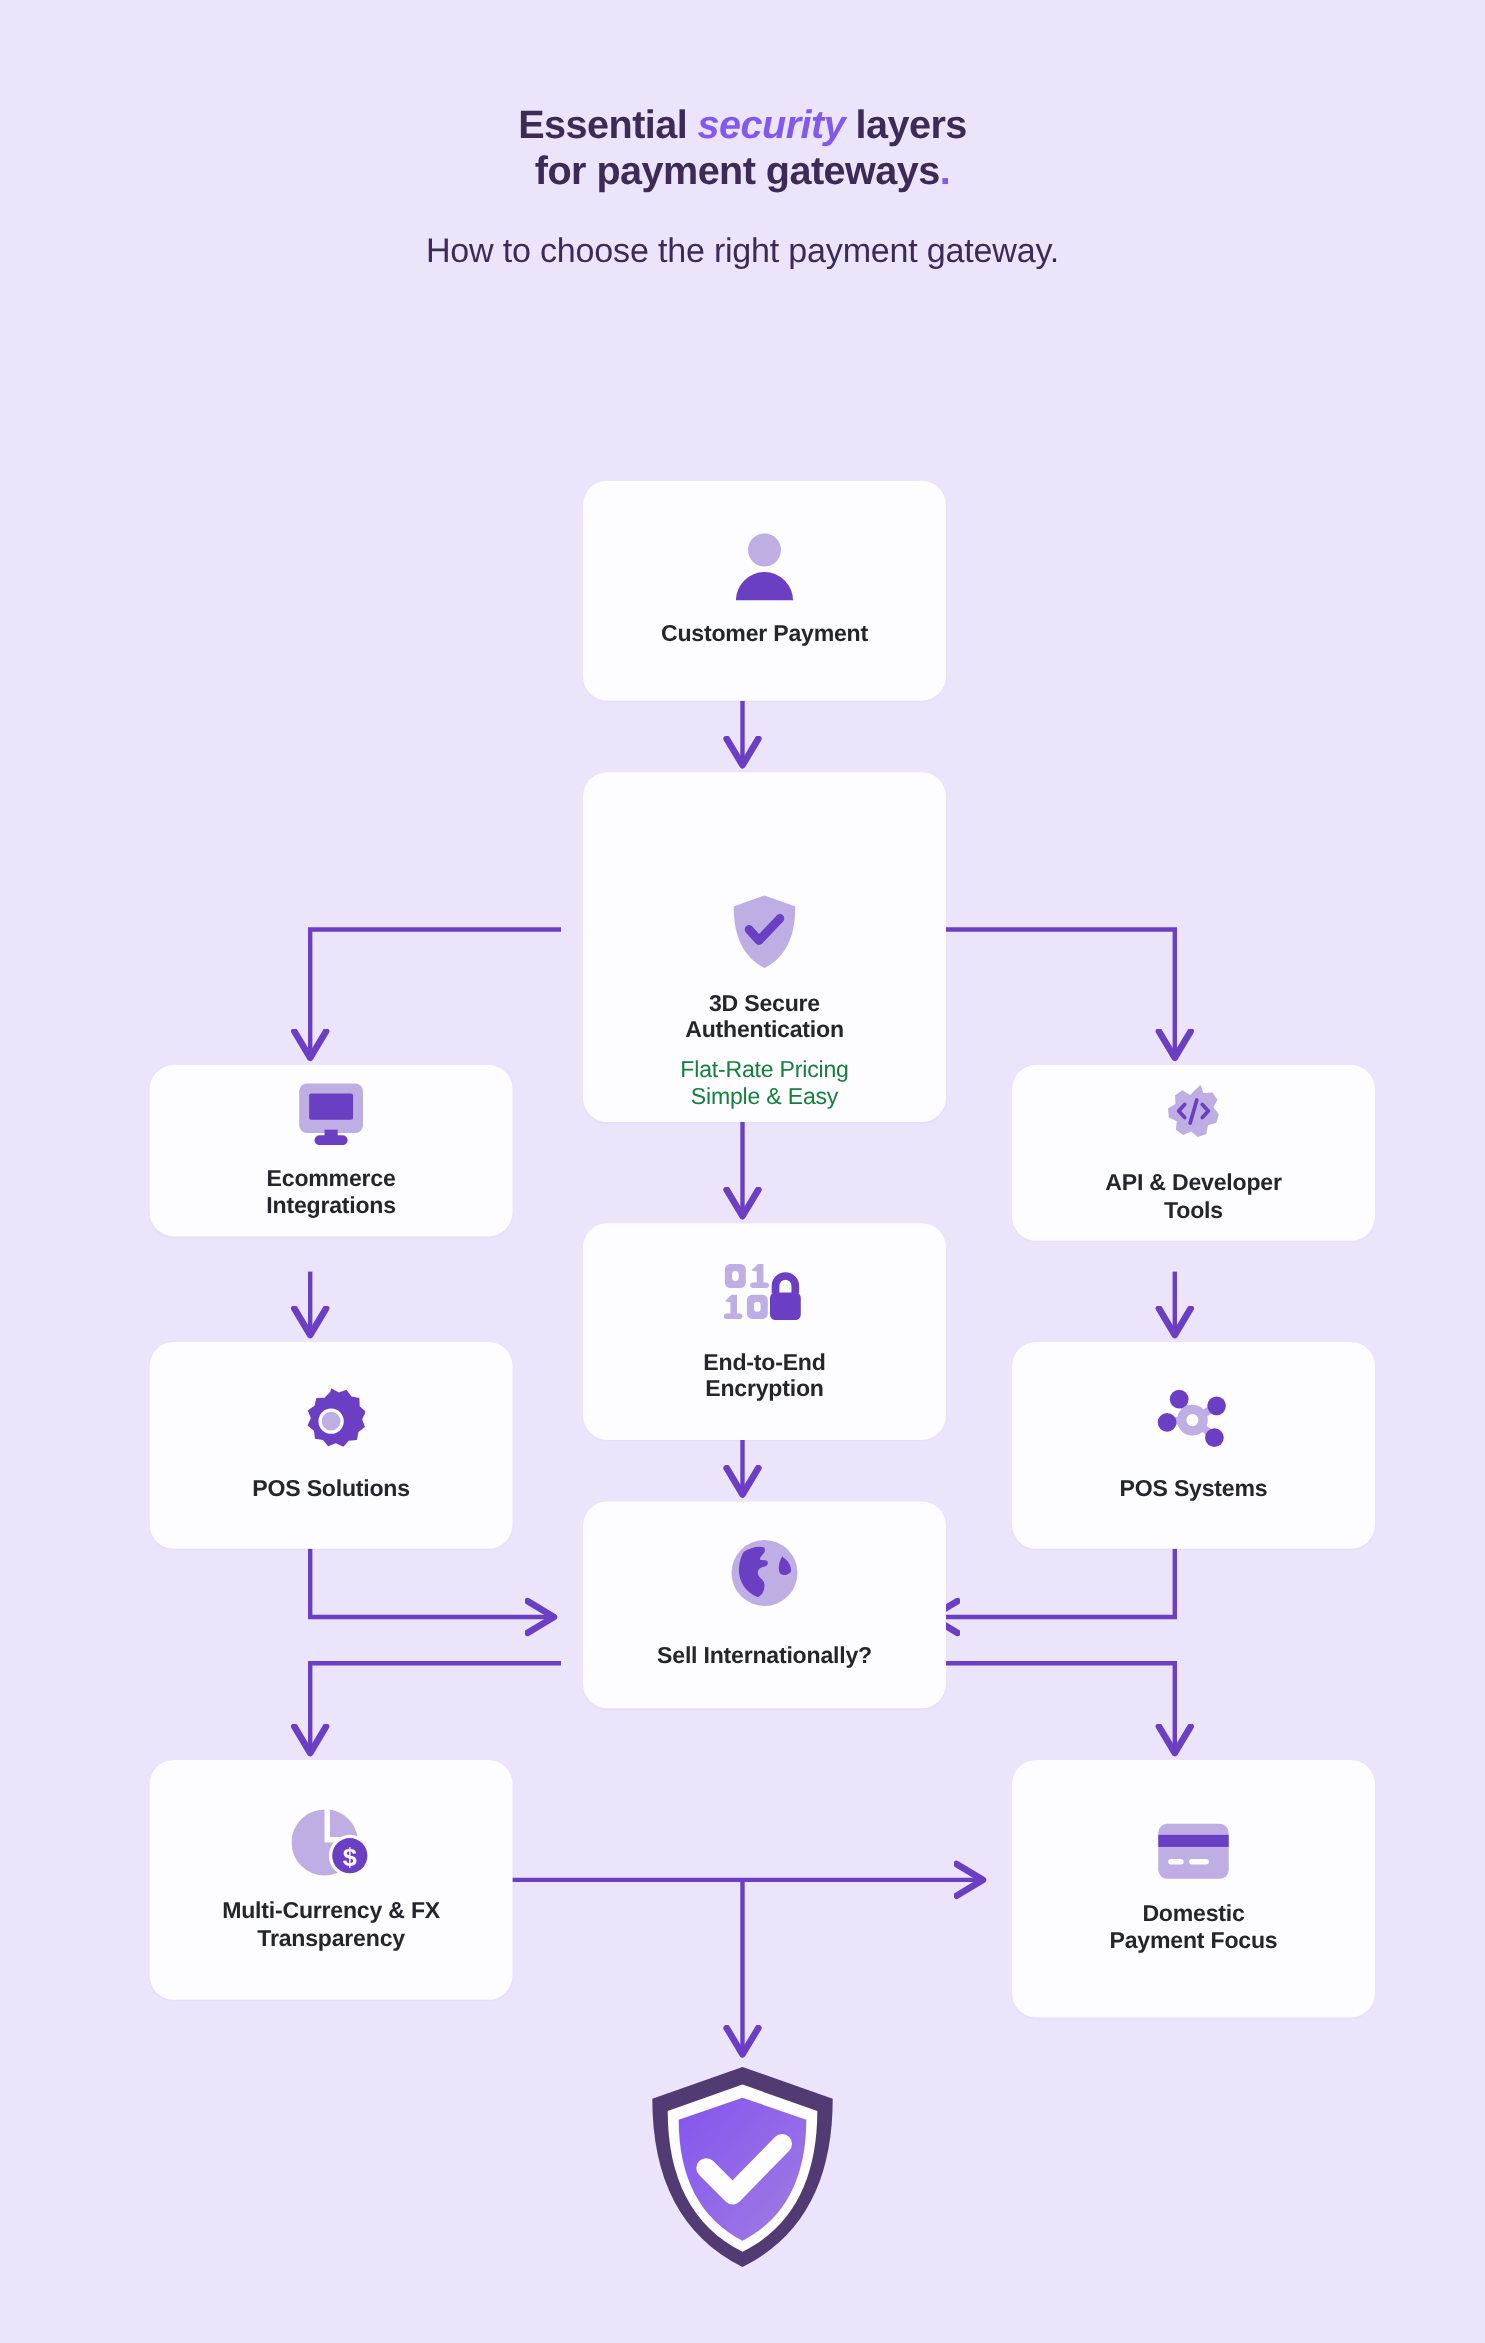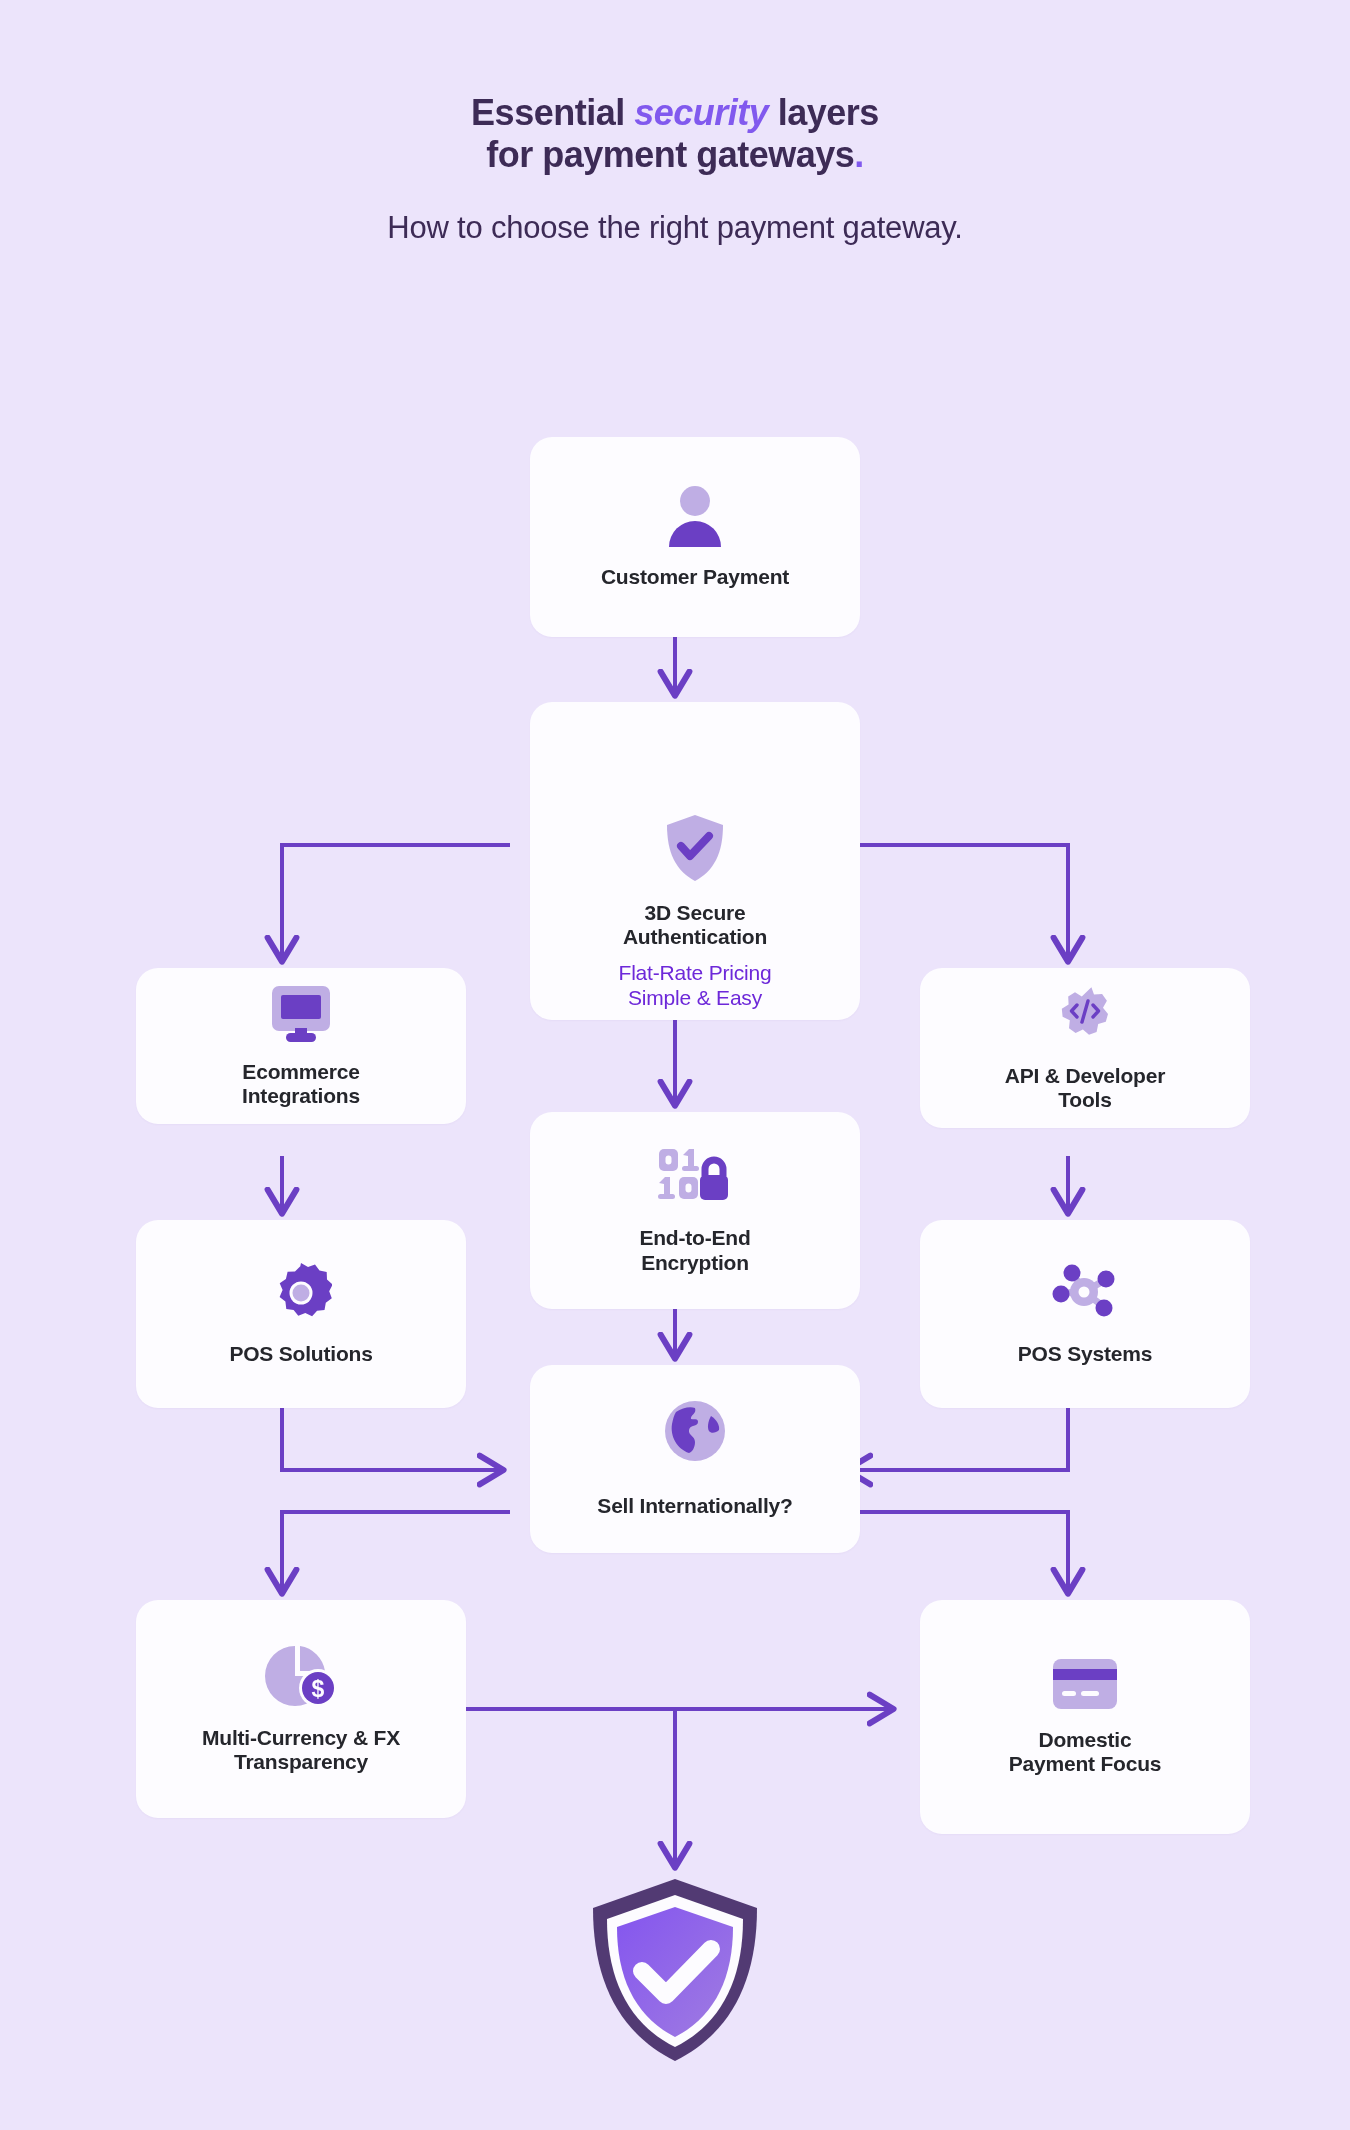--- a/index.html
+++ b/index.html
@@ -77,21 +77,21 @@
     font-weight: 700;
     color: #25262c;
     text-align: center;
     line-height: 1.16;
     letter-spacing: -0.2px;
   }
   .card .sub {
     margin-top: 10px;
     font-size: 21px;
     font-weight: 400;
-    color: #6d28d9;
+    color: #15803d;
     text-align: center;
     line-height: 1.2;
     letter-spacing: -0.2px;
   }
 
   
   #n-customer   { left: 510px;  top: 437px;  width: 330px; height: 200px; }
   #n-3ds        { left: 510px;  top: 702px;  width: 330px; height: 318px; }
   #n-ecom       { left: 116px;  top: 968px;  width: 330px; height: 156px; }
   #n-api        { left: 900px;  top: 968px;  width: 330px; height: 160px; }

